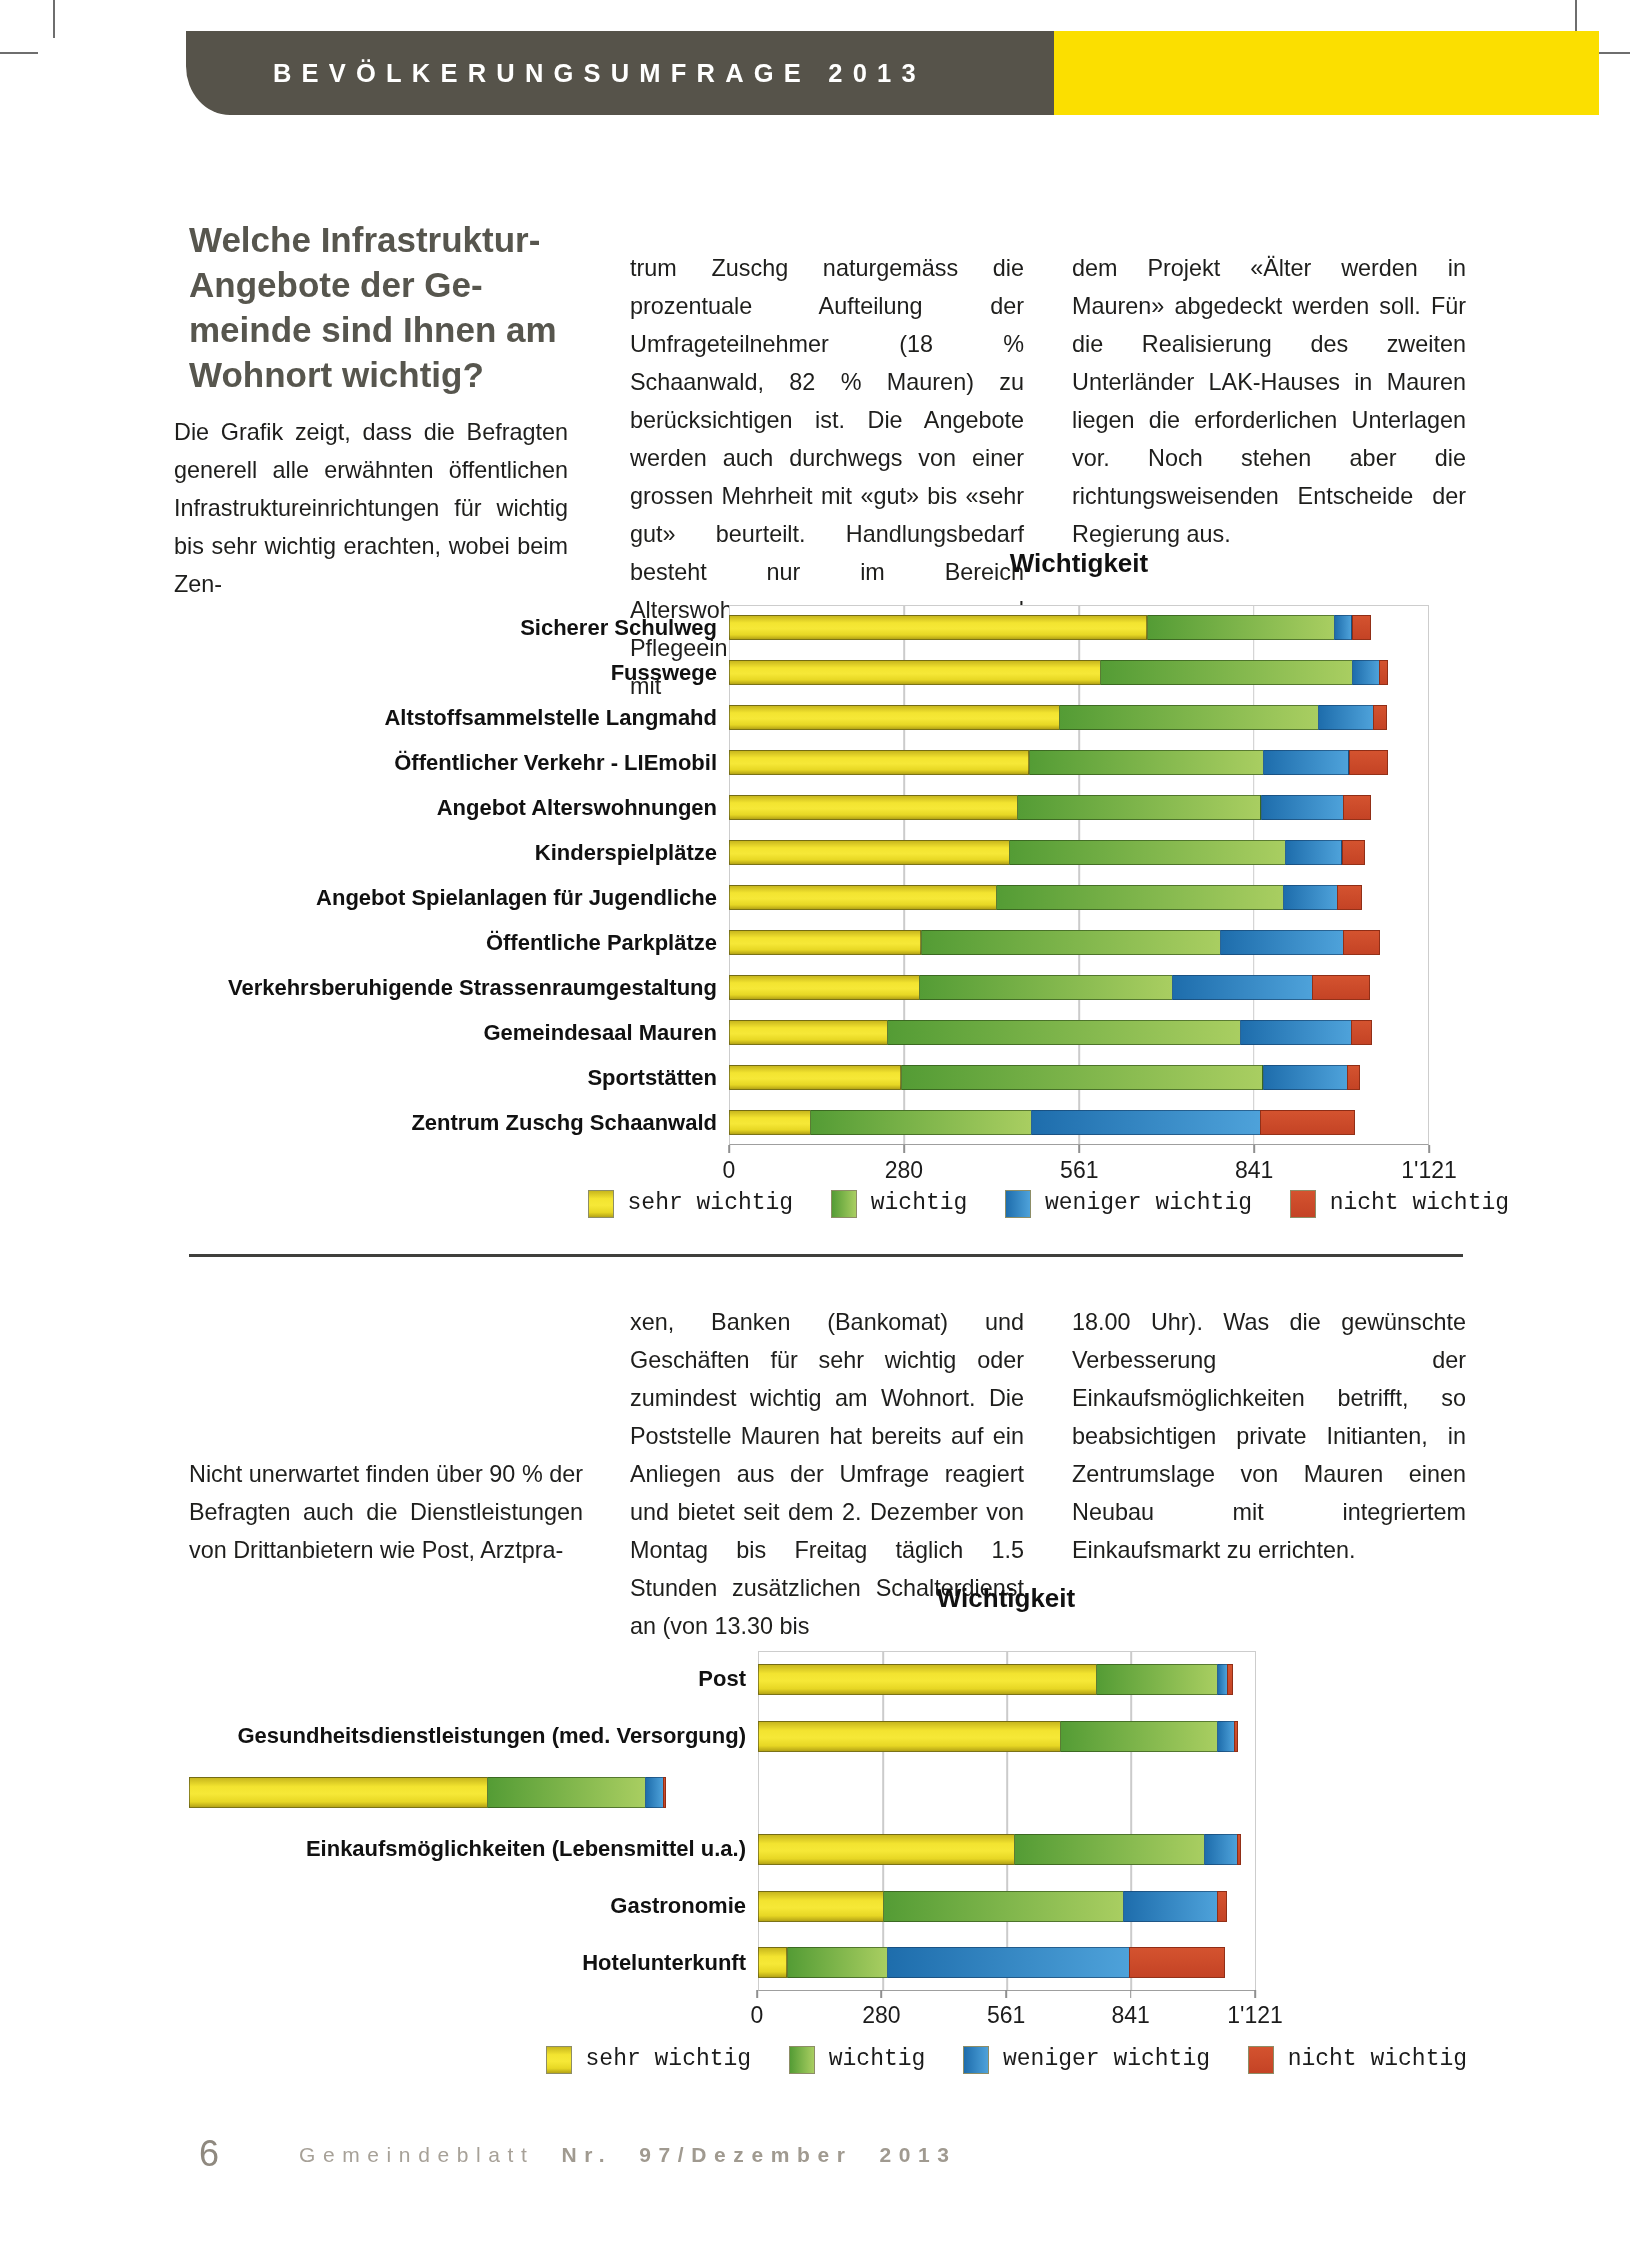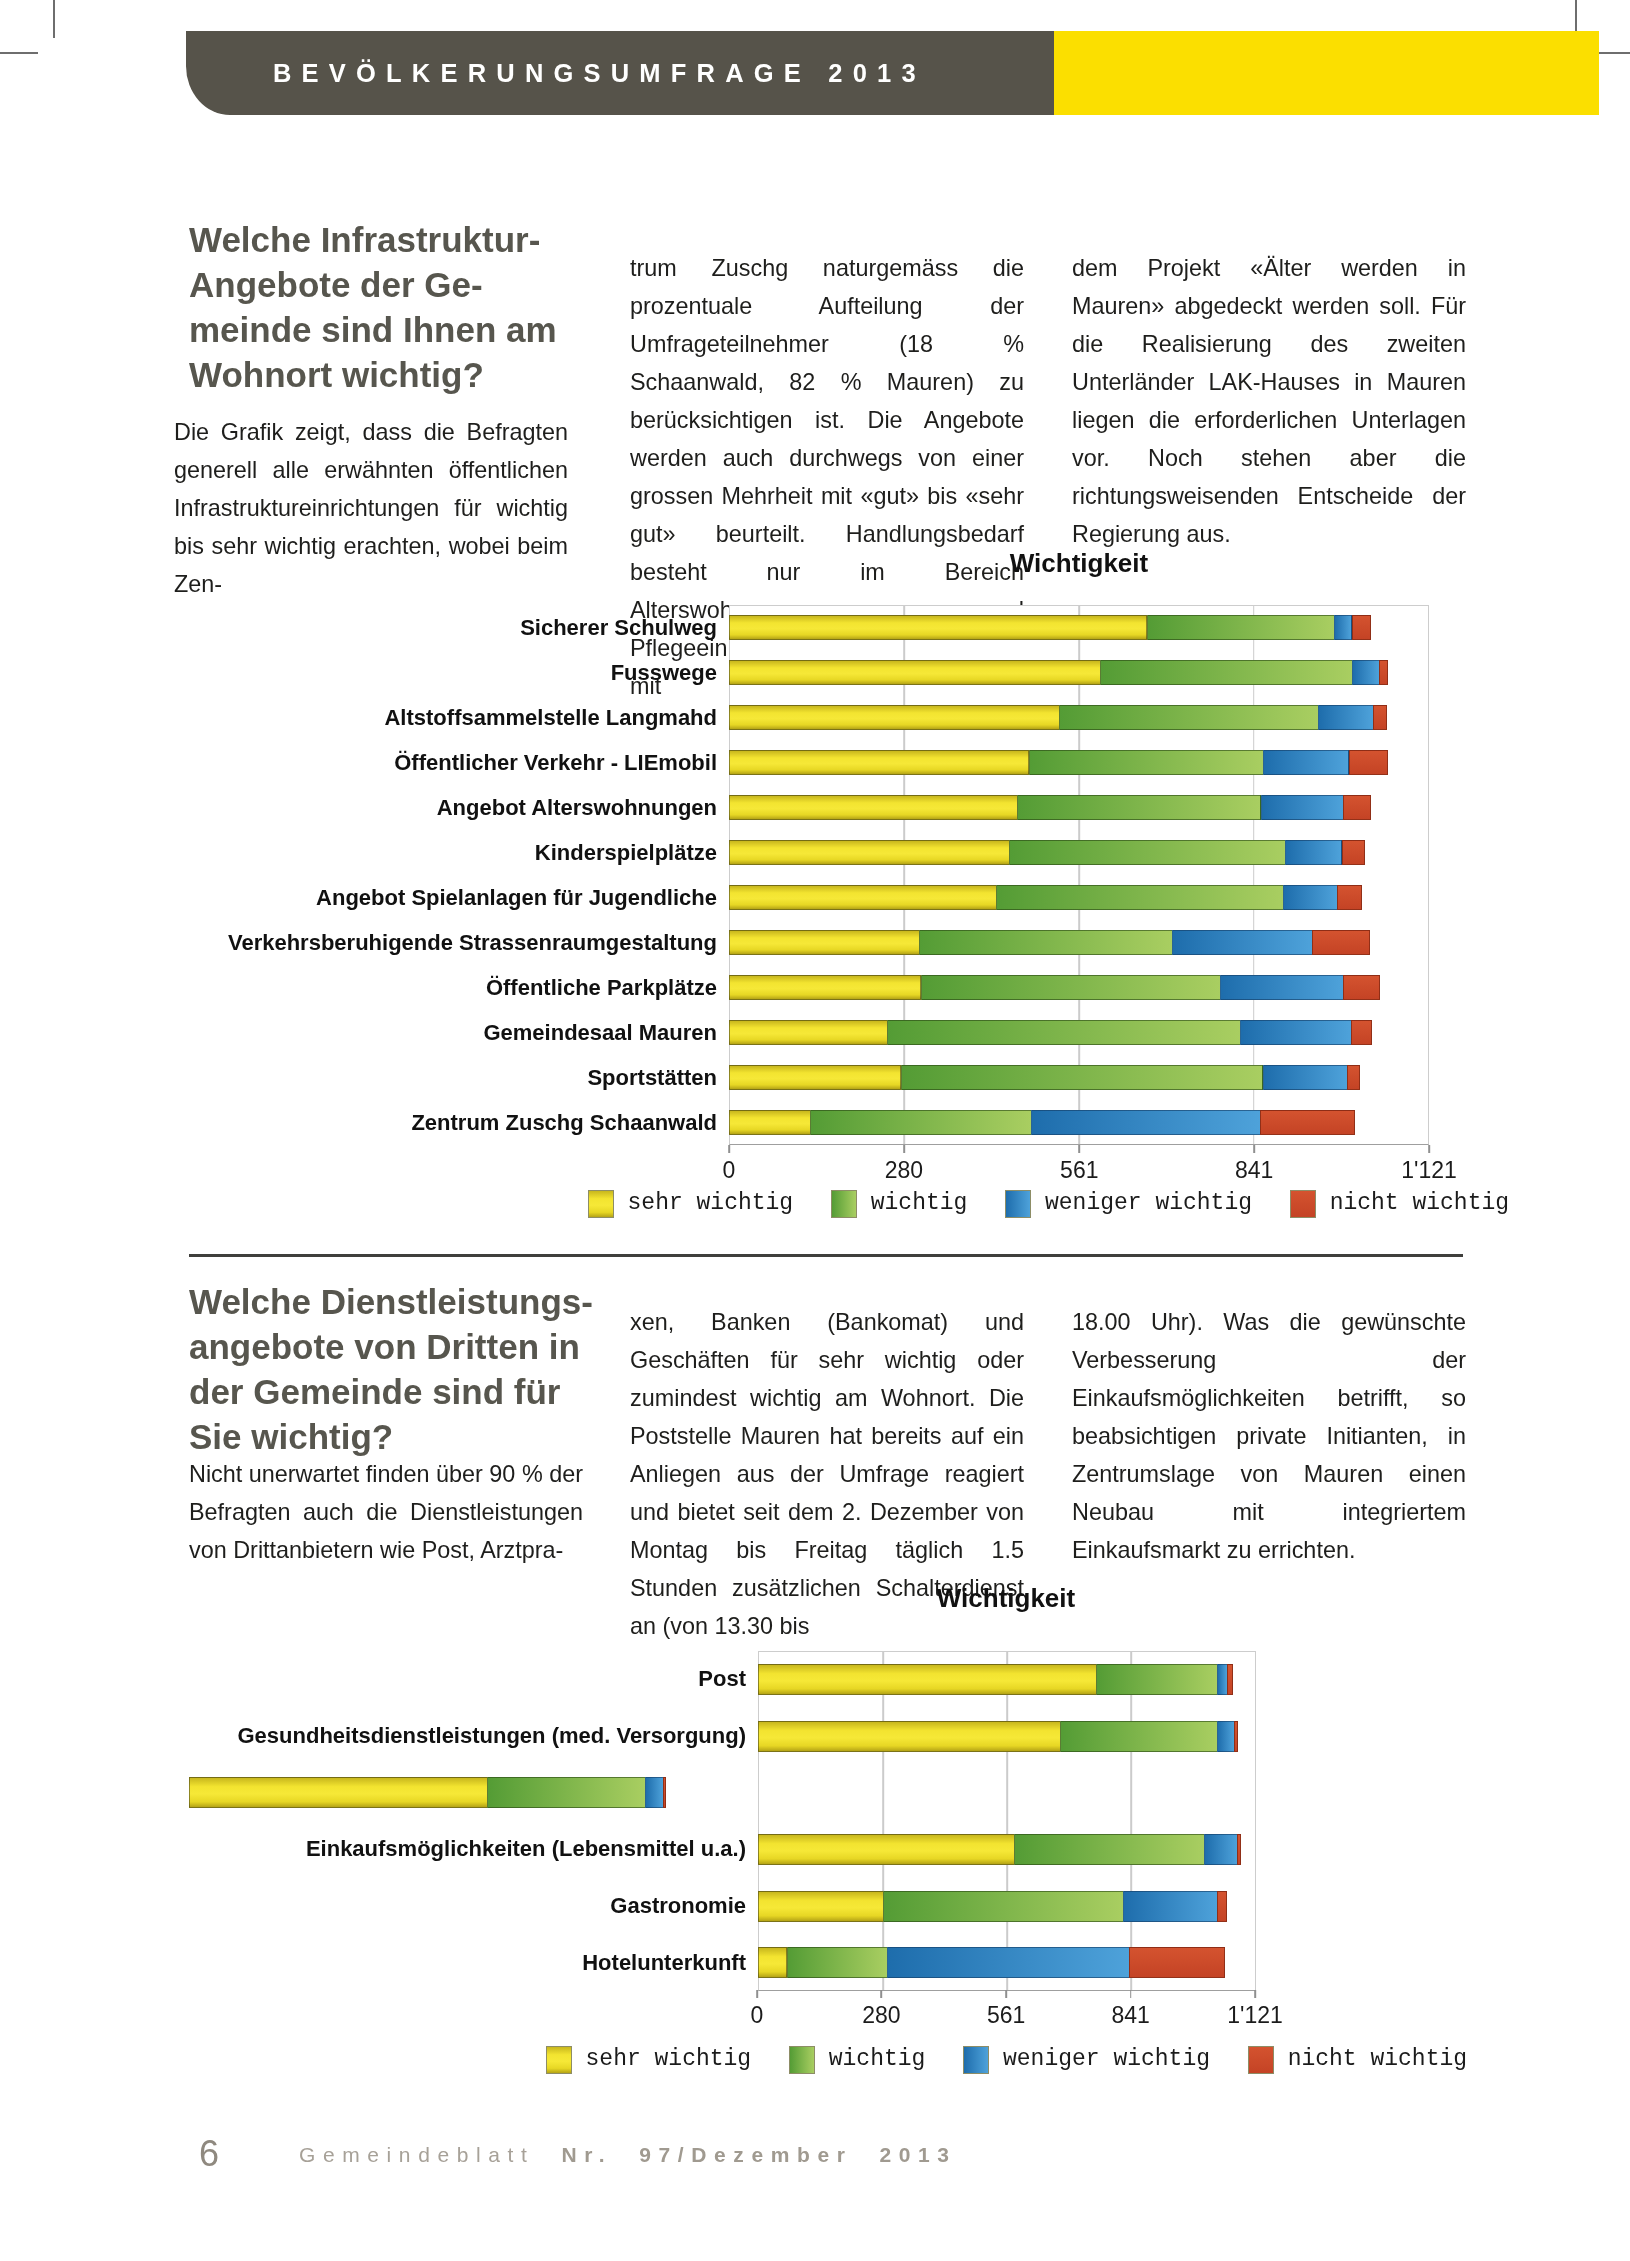--- a/index.html
+++ b/index.html
@@ -143,35 +143,35 @@
         <div class="chart-row">
           <div class="row-label" style="width: 540px;">Angebot Spielanlagen für Jugendliche</div>
           <div class="row-track" style="width: 700px; height: 25.5px;">
             <div class="seg seg0" title="Angebot Spielanlagen für Jugendliche — sehr wichtig: 429" style="width: 38.2694%;"></div>
             <div class="seg seg1" title="Angebot Spielanlagen für Jugendliche — wichtig: 461" style="width: 41.124%;"></div>
             <div class="seg seg2" title="Angebot Spielanlagen für Jugendliche — weniger wichtig: 88" style="width: 7.85013%;"></div>
             <div class="seg seg3" title="Angebot Spielanlagen für Jugendliche — nicht wichtig: 39" style="width: 3.47904%;"></div>
           </div>
         </div>
         <div class="chart-row">
+          <div class="row-label" style="width: 540px;">Öffentliche Parkplätze</div>
+          <div class="row-track" style="width: 700px; height: 25.5px;">
+            <div class="seg seg0" title="Öffentliche Parkplätze — sehr wichtig: 308" style="width: 27.4755%;"></div>
+            <div class="seg seg1" title="Öffentliche Parkplätze — wichtig: 481" style="width: 42.9081%;"></div>
+            <div class="seg seg2" title="Öffentliche Parkplätze — weniger wichtig: 198" style="width: 17.6628%;"></div>
+            <div class="seg seg3" title="Öffentliche Parkplätze — nicht wichtig: 60" style="width: 5.35236%;"></div>
+          </div>
+        </div>
+        <div class="chart-row">
           <div class="row-label" style="width: 540px;">Verkehrsberuhigende Strassenraumgestaltung</div>
           <div class="row-track" style="width: 700px; height: 25.5px;">
             <div class="seg seg0" title="Verkehrsberuhigende Strassenraumgestaltung — sehr wichtig: 306" style="width: 27.2971%;"></div>
             <div class="seg seg1" title="Verkehrsberuhigende Strassenraumgestaltung — wichtig: 406" style="width: 36.2177%;"></div>
             <div class="seg seg2" title="Verkehrsberuhigende Strassenraumgestaltung — weniger wichtig: 226" style="width: 20.1606%;"></div>
             <div class="seg seg3" title="Verkehrsberuhigende Strassenraumgestaltung — nicht wichtig: 92" style="width: 8.20696%;"></div>
-          </div>
-        </div>
-        <div class="chart-row">
-          <div class="row-label" style="width: 540px;">Öffentliche Parkplätze</div>
-          <div class="row-track" style="width: 700px; height: 25.5px;">
-            <div class="seg seg0" title="Öffentliche Parkplätze — sehr wichtig: 308" style="width: 27.4755%;"></div>
-            <div class="seg seg1" title="Öffentliche Parkplätze — wichtig: 481" style="width: 42.9081%;"></div>
-            <div class="seg seg2" title="Öffentliche Parkplätze — weniger wichtig: 198" style="width: 17.6628%;"></div>
-            <div class="seg seg3" title="Öffentliche Parkplätze — nicht wichtig: 60" style="width: 5.35236%;"></div>
           </div>
         </div>
         <div class="chart-row">
           <div class="row-label" style="width: 540px;">Gemeindesaal Mauren</div>
           <div class="row-track" style="width: 700px; height: 25.5px;">
             <div class="seg seg0" title="Gemeindesaal Mauren — sehr wichtig: 255" style="width: 22.7475%;"></div>
             <div class="seg seg1" title="Gemeindesaal Mauren — wichtig: 566" style="width: 50.4906%;"></div>
             <div class="seg seg2" title="Gemeindesaal Mauren — weniger wichtig: 179" style="width: 15.9679%;"></div>
             <div class="seg seg3" title="Gemeindesaal Mauren — nicht wichtig: 33" style="width: 2.9438%;"></div>
           </div>
@@ -222,24 +222,20 @@
         <span class="legend-text">weniger wichtig</span>
       </div>
       <div class="legend-item">
         <span class="swatch seg3"></span>
         <span class="legend-text">nicht wichtig</span>
       </div>
     </div>
 
   <div id="divider"></div>
 
-  <div class="sec-heading" style="left:189px;top:1279px;">Welche Dienstleistungs-
-angebote von Dritten in
-der Gemeinde sind für
-Sie wichtig?</div>
   <div class="col-text" style="left:189px;top:1455px;">Nicht unerwartet finden über 90 % der Befragten auch die Dienstleistungen von Drittanbietern wie Post, Arztpra-</div>
   <div class="col-text" style="left:630px;top:1303px;">xen, Banken (Bankomat) und Geschäften für sehr wichtig oder zumindest wichtig am Wohnort. Die Poststelle Mauren hat bereits auf ein Anliegen aus der Umfrage reagiert und bietet seit dem 2. Dezember von Montag bis Freitag täglich 1.5 Stunden zusätzlichen Schalterdienst an (von 13.30 bis</div>
   <div class="col-text" style="left:1072px;top:1303px;">18.00 Uhr). Was die gewünschte Verbesserung der Einkaufsmöglichkeiten betrifft, so beabsichtigen private Initianten, in Zentrumslage von Mauren einen Neubau mit integriertem Einkaufsmarkt zu errichten.</div>
 
   <div class="chart-title" style="left:757px;top:1583px;width:498px;">Wichtigkeit</div>
   <div class="chart" style="left:189px;top:1651px;width:1067px;height:340px;">
     <div class="plot-bg" style="left:569px;width:498px;">
         <div class="gridline" style="left: 24.9777%;"></div>
         <div class="gridline" style="left: 50.0446%;"></div>
         <div class="gridline" style="left: 75.0223%;"></div>

